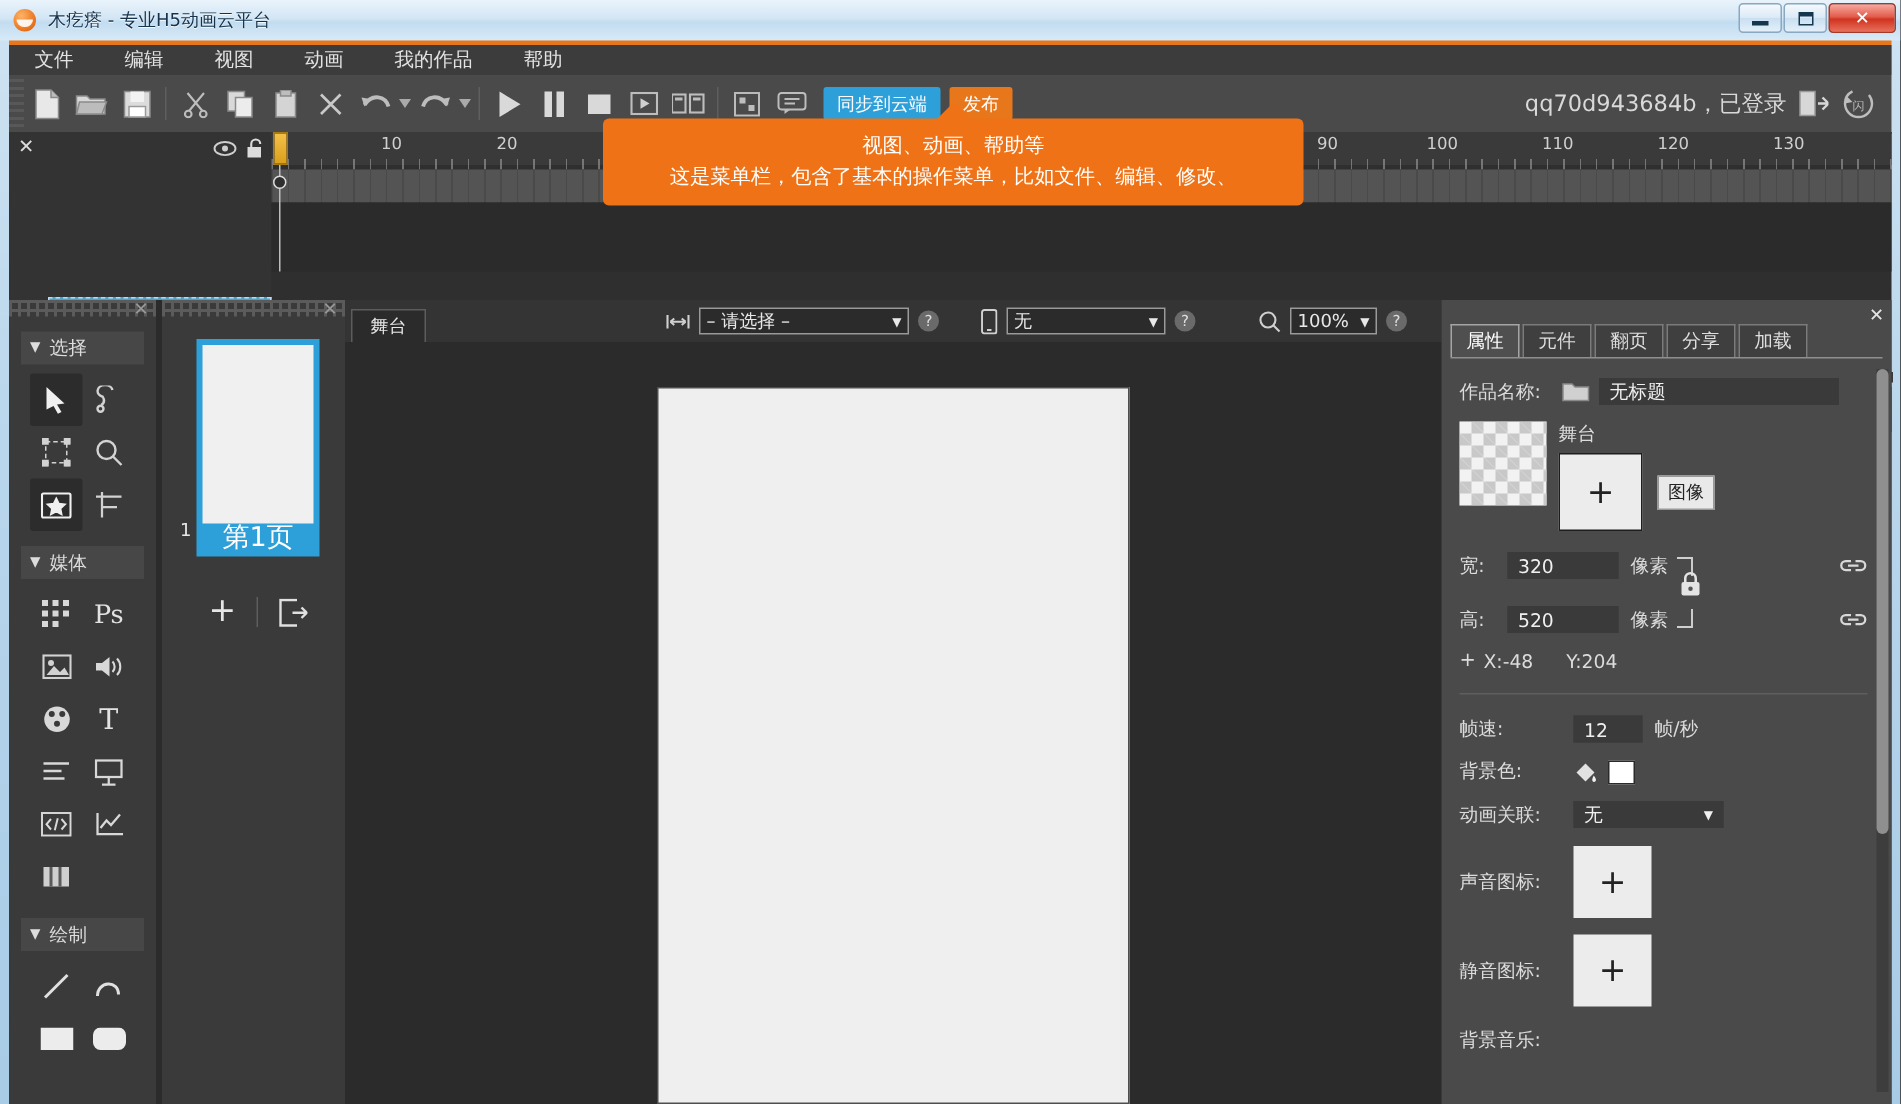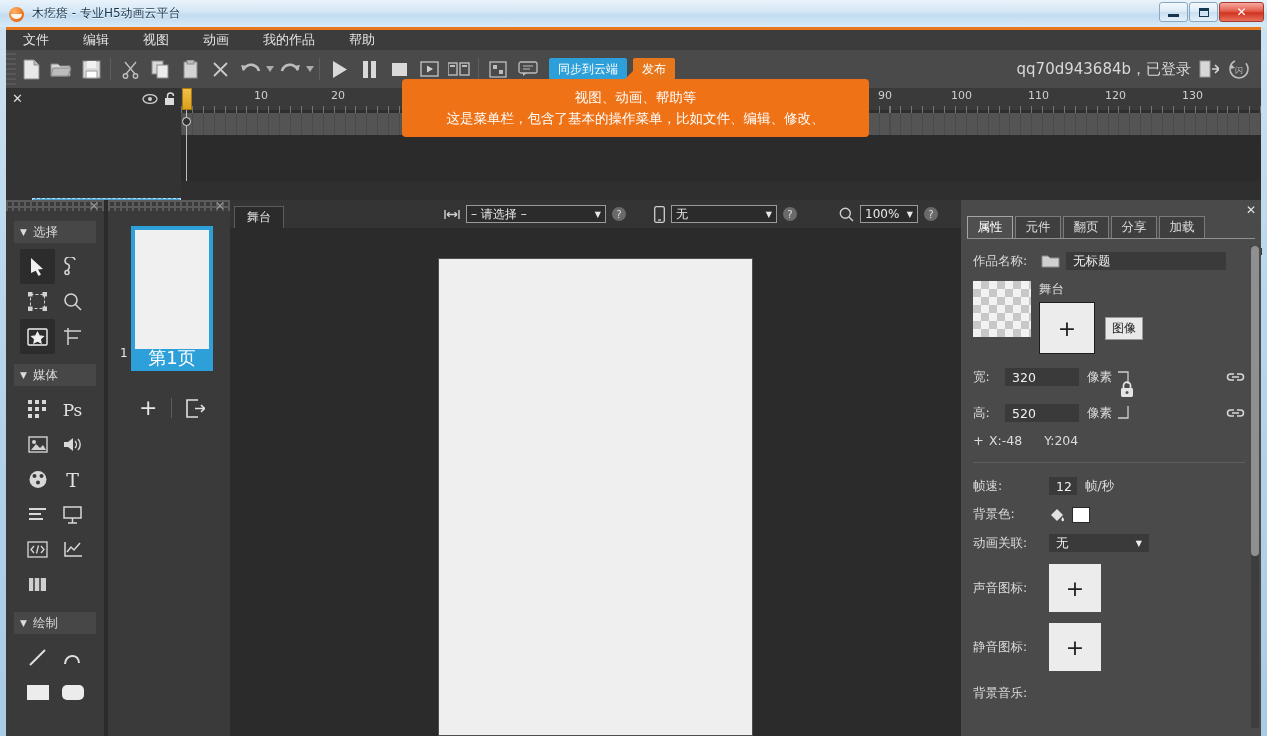--- a/index.html
+++ b/index.html
@@ -17,21 +17,21 @@
     position:absolute;left:0;top:0;width:1267px;height:736px;
     background:linear-gradient(180deg,#cfe3f2 0%,#b9d6ec 40%,#a8cbe6 100%);
     box-sizing:border-box;
     padding:0;
   }
   .titlebar{
     position:absolute;left:0;top:0;width:1267px;height:27px;
     background:linear-gradient(180deg,#e9f3fb 0%,#d3e6f5 45%,#c2dcf0 55%,#d7eaf8 100%);
     display:flex;align-items:center;
   }
-  .title-left{display:flex;align-items:flex-end;padding-left:9px;}
+  .title-left{display:flex;align-items:center;padding-left:9px;}
   .app-logo{
     width:15px;height:15px;border-radius:50%;
     background:radial-gradient(circle at 35% 30%,#ffb366,#e8701a 70%,#c85b10);
     position:relative;flex:none;
   }
   .app-logo:after{
     content:"";position:absolute;left:2px;top:7px;width:11px;height:5px;
     background:#fff;border-radius:0 0 6px 6px;opacity:.9;
   }
   .title-text{
@@ -881,21 +881,21 @@
           <div class="prow" style="margin-top:2px">
             <span style="color:#dcdcdc;font-size:13px;width:16px">+</span>
             <span style="color:#dcdcdc;font-size:12.5px">X:-48</span>
             <span style="color:#dcdcdc;font-size:12.5px;margin-left:22px">Y:204</span>
           </div>
 
           <div class="divider-h"></div>
 
           <div class="prow">
             <span class="plabel">帧速:</span>
-            <span class="pinput" style="width:28px;margin-left:14px">12</span>
+            <span class="pinput" style="width:46px;margin-left:14px">12</span>
             <span class="unit">帧/秒</span>
           </div>
 
           <div class="prow">
             <span class="plabel">背景色:</span>
             <span style="margin-left:14px">
               <svg width="17" height="16" viewBox="0 0 17 16">
                   <path d="M2 8l6-6 6 6-6 6z" fill="#e2e2e2"></path>
                   <path d="M13.5 10c1.5 2 2 3.2 1 4-.9.7-2.2.1-2-1.4.1-.9.6-1.8 1-2.6z" fill="#f0f0f0"></path>
                 </svg>

